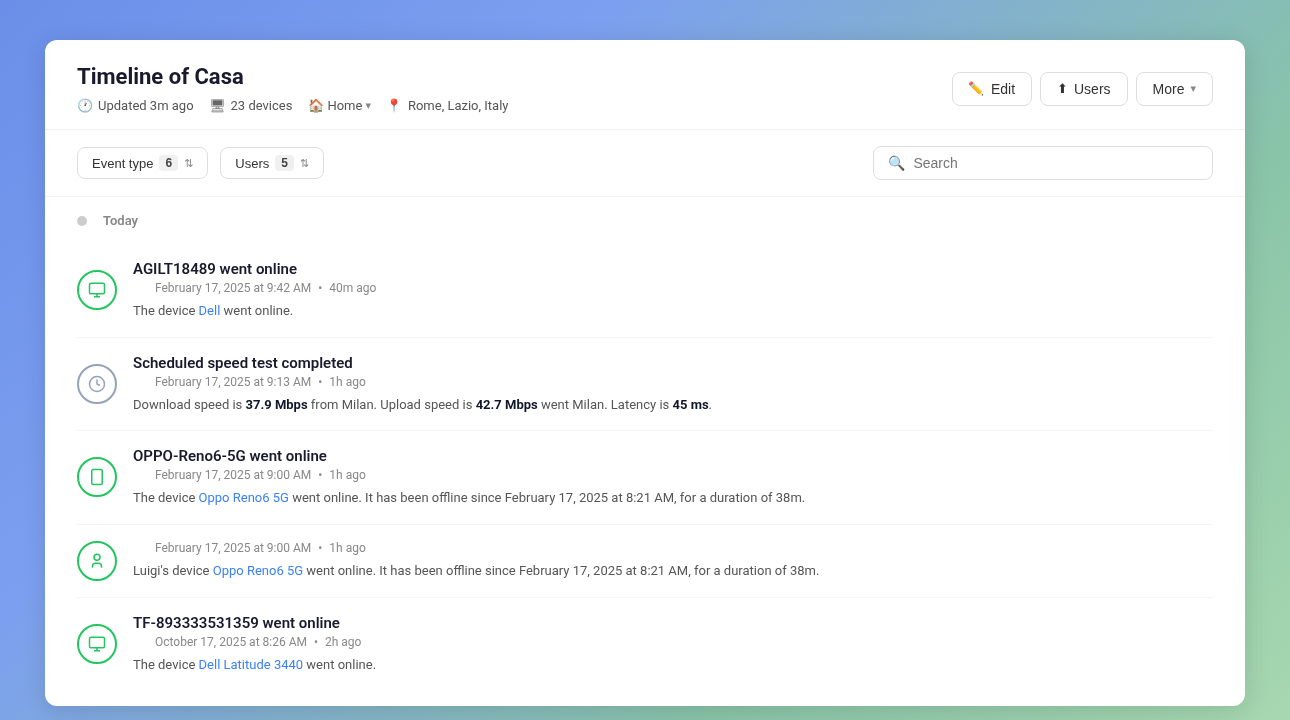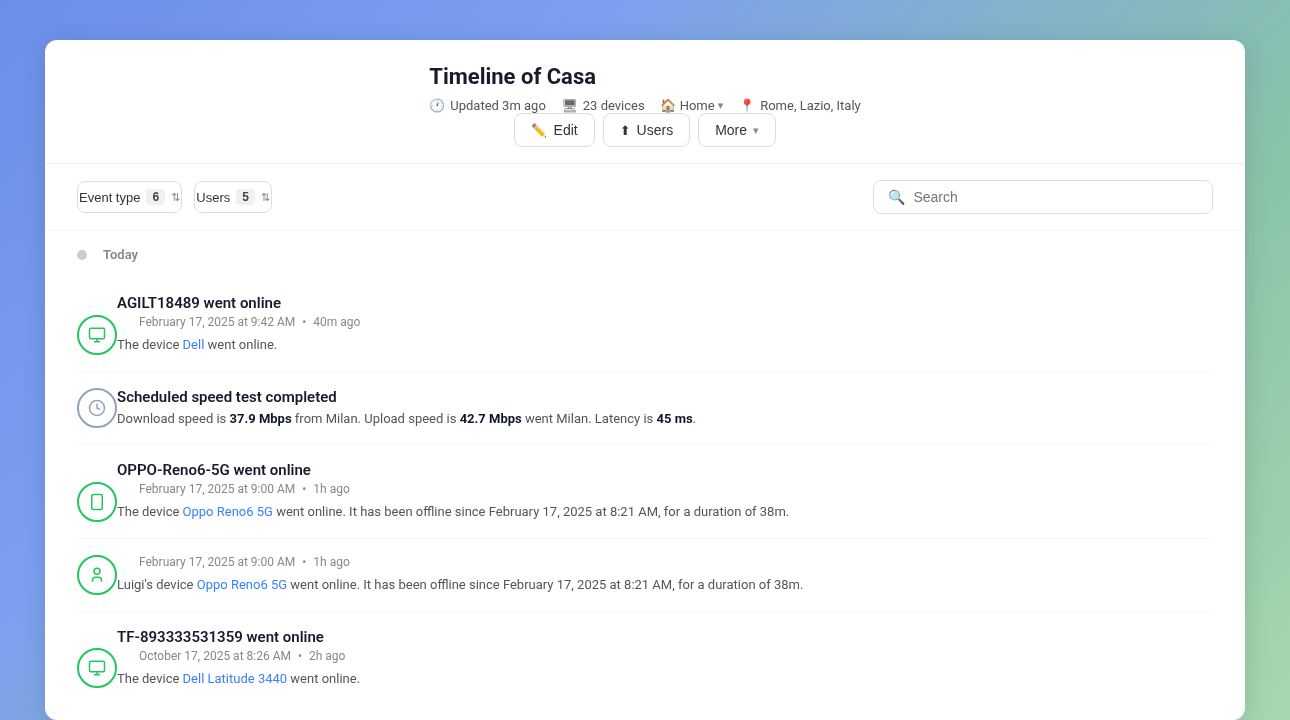--- a/index.html
+++ b/index.html
@@ -19,21 +19,20 @@
       min-height: 640px;
       box-shadow: 0 4px 24px rgba(0,0,0,0.12);
       overflow: hidden;
     }
     .header {
       padding: 24px 32px 16px 32px;
       border-bottom: 1px solid #f0f0f0;
       display: flex;
       align-items: center;
       justify-content: space-between;
-      flex-direction: column;
     }
     .header-left {}
     .page-title {
       font-size: 22px;
       font-weight: 700;
       color: #1a1a2e;
       margin-bottom: 8px;
     }
     .header-meta {
       display: flex;
@@ -87,21 +86,21 @@
       border-bottom: 1px solid #f5f5f5;
     }
     .filters {
       display: flex;
       gap: 12px;
     }
     .filter-btn {
       display: flex;
       align-items: center;
       gap: 6px;
-      padding: 7px 1px;
+      padding: 7px 14px;
       border-radius: 8px;
       border: 1px solid #ddd;
       background: #fff;
       font-size: 13px;
       color: #333;
       cursor: pointer;
     }
     .filter-badge {
       background: #f0f0f0;
       border-radius: 4px;
@@ -148,21 +147,22 @@
       background: #ccc;
       display: inline-block;
     }
     .timeline-items {
       display: flex;
       flex-direction: column;
       gap: 0;
     }
     .timeline-item {
       display: flex;
-      align-items: flex-end;
+      align-items: center;
+      gap: 16px;
       padding: 16px 0;
       border-bottom: 1px solid #f5f5f5;
       position: relative;
     }
     .timeline-item:last-child { border-bottom: none; }
     .event-icon {
       width: 40px;
       height: 40px;
       border-radius: 50%;
       border: 2px solid #22c55e;
@@ -307,20 +307,25 @@
 
       <div class="timeline-item">
         <div class="event-icon speed">
           <svg width="18" height="18" viewBox="0 0 24 24" fill="none" stroke="currentColor" stroke-width="2">
               <circle cx="12" cy="12" r="10"></circle>
               <polyline points="12 6 12 12 16 14"></polyline>
             </svg>
         </div>
         <div class="event-content">
           <div class="event-title">Scheduled speed test completed</div>
+          <div class="event-time">
+            <span>February 17, 2025 at 9:13 AM</span>
+            <span class="sep">•</span>
+            <span>1h ago</span>
+          </div>
           <div class="event-desc">
             <span>Download speed is </span><strong>37.9 Mbps</strong><span> from Milan. Upload speed is </span><strong>42.7 Mbps</strong><span> went Milan. Latency is </span><strong>45 ms</strong><span>.</span>
           </div>
         </div>
       </div>
 
       <div class="timeline-item">
         <div class="event-icon">
           <svg width="18" height="18" viewBox="0 0 24 24" fill="none" stroke="currentColor" stroke-width="2">
               <rect x="5" y="2" width="14" height="20" rx="2"></rect>

